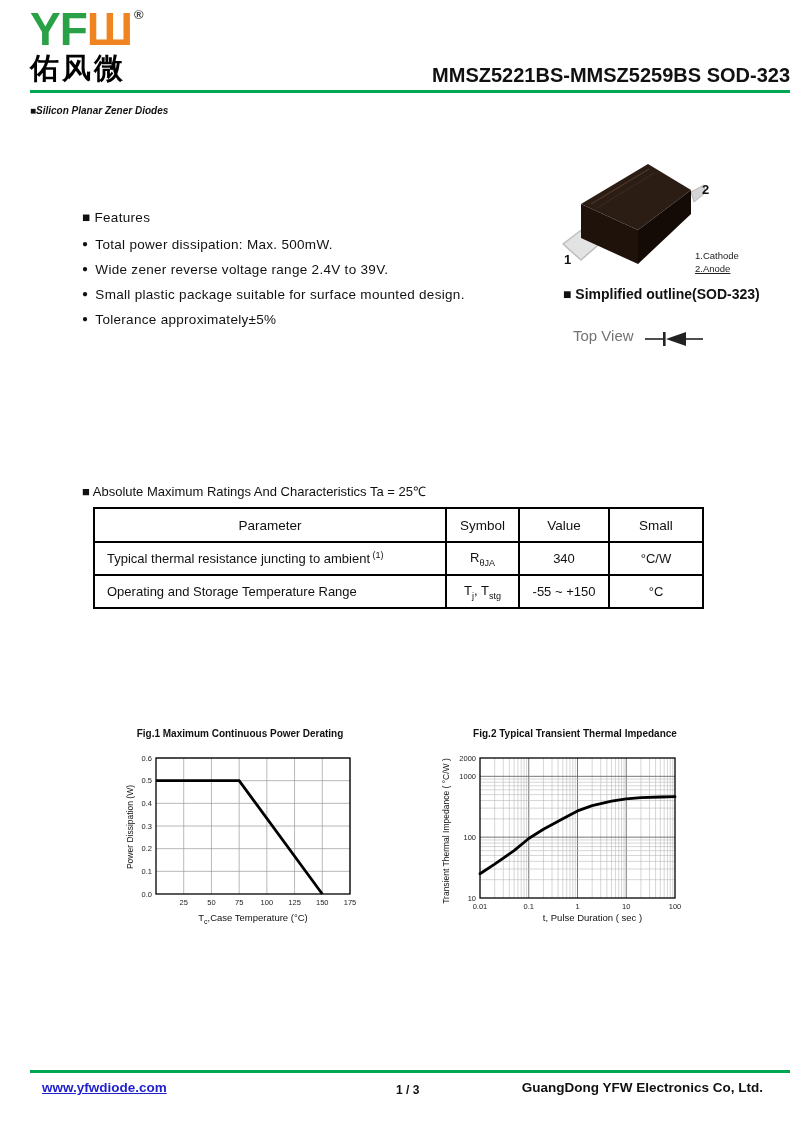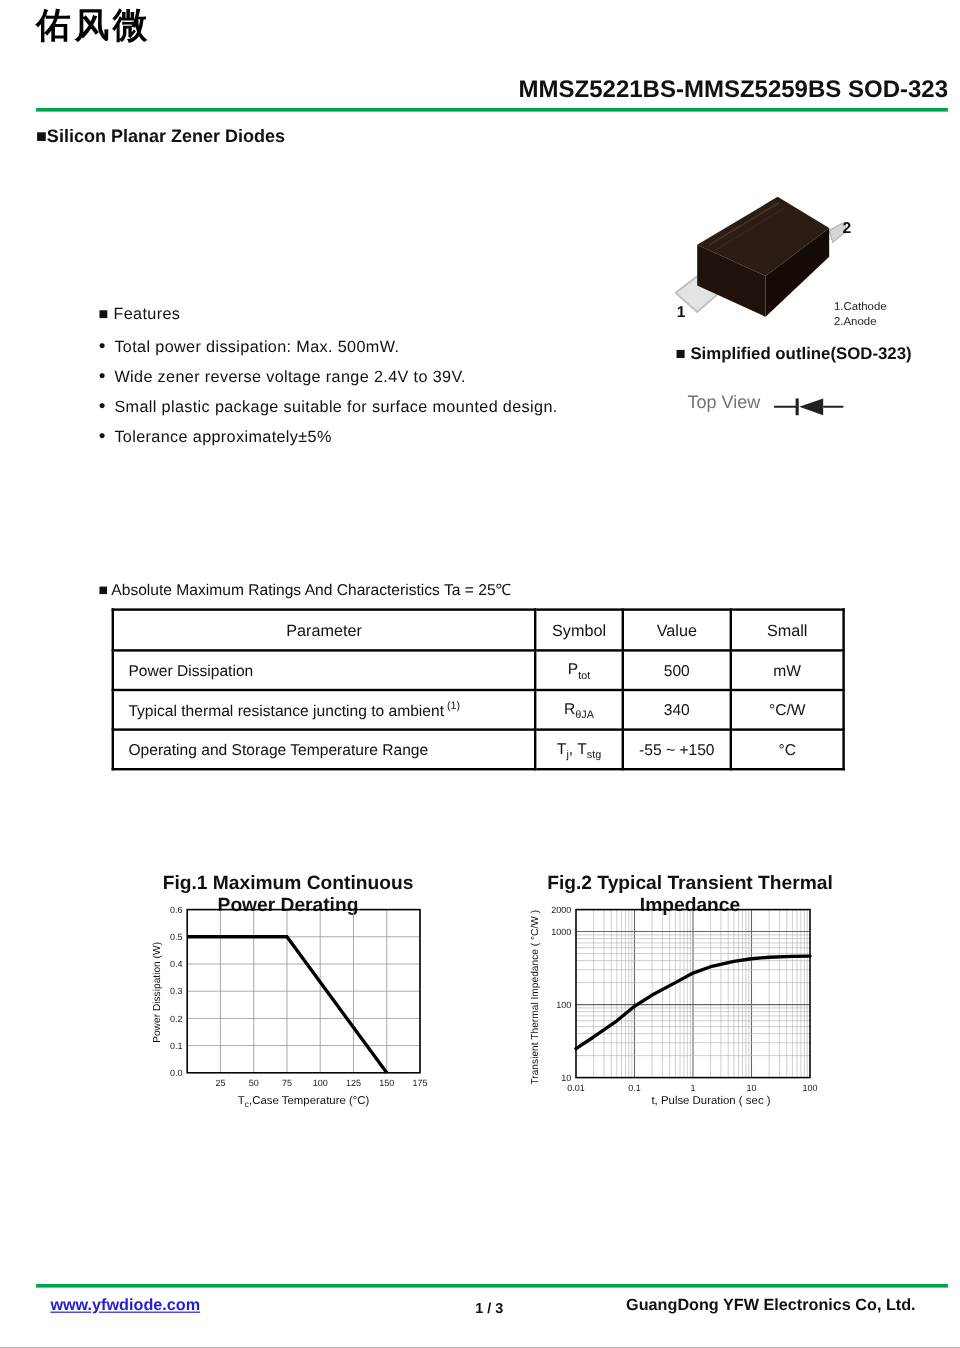--- a/index.html
+++ b/index.html
@@ -9,53 +9,53 @@
 
   
   .logo{left:30px;top:6px;line-height:1;}
   .logo-en{font-weight:bold;font-size:46px;letter-spacing:-1px;}
   .logo-yf{color:#2aa146;}
   .logo-w{color:#f08421;}
   .logo-reg{font-size:13px;color:#444;font-weight:bold;vertical-align:26px;margin-left:2px;}
   .logo-cn{font-weight:bold;font-size:29px;letter-spacing:3px;margin-top:2px;color:#000;}
   .doc-title{right:10px;top:64px;font-size:20px;font-weight:bold;white-space:nowrap;}
   .hr-green{left:30px;top:90px;width:760px;height:3px;background:#00a651;}
-  .subtitle{left:30px;top:105px;font-size:15px;font-weight:bold;}
+  .subtitle{left:30px;top:105px;font-size:10px;font-weight:bold;font-style:italic;}
 
   
   .features{left:82px;top:210px;font-size:13.5px;letter-spacing:.3px;}
-  .features .head{margin-bottom:12px;margin-top:44px;}
+  .features .head{margin-bottom:12px;}
   .feat{margin-top:10px;}
   .feat .dot{font-size:10px;vertical-align:2px;margin-right:7px;}
 
   
   .pkg-svg{left:553px;top:152px;}
   .pin2-label{left:702px;top:182px;font-weight:bold;font-size:13px;}
   .pin1-label{left:564px;top:252px;font-weight:bold;font-size:13px;}
   .pin-note1{left:695px;top:250px;font-size:9.5px;color:#222;}
-  .pin-note2{left:695px;top:263px;font-size:9.5px;color:#222;}
+  .pin-note2{left:695px;top:263px;font-size:9.5px;color:#222;text-decoration:underline;}
   .outline-head{left:540px;top:286px;font-size:14px;font-weight:bold;padding-left:23px;}
   .topview-label{left:573px;top:327px;font-size:15px;color:#737373;}
   .diode-svg{left:645px;top:330px;}
 
   
   .ratings-head{left:82px;top:482px;font-size:13px;}
   .ratings-table{left:93px;top:507px;border-collapse:collapse;table-layout:fixed;}
   .ratings-table th,.ratings-table td{border:2px solid #000;font-weight:normal;}
   .ratings-table th{height:30px;font-size:13.5px;}
   .ratings-table td{height:29px;font-size:13px;}
   .col-p{width:352px;} .col-s{width:73px;} .col-v{width:90px;} .col-u{width:94px;}
   .p-cell{text-align:left;padding-left:12px;}
   .c-cell{text-align:center;}
   .ratings-table sub{font-size:9px;}
   .ratings-table sup{font-size:9px;}
   .footnote{left:92px;top:638px;font-size:9.5px;color:#222;letter-spacing:.2px;}
 
   
-  .fig-title{font-size:16px;font-weight:bold;text-align:center;}
+  .fig-title{font-size:10px;font-weight:bold;text-align:center;}
   .fig1-title{left:110px;top:728px;width:260px;}
   .fig2-title{left:440px;top:728px;width:270px;}
   .fig1-svg{left:110px;top:748px;}
   .fig2-svg{left:435px;top:748px;}
   .axis-label{font-size:9.5px;color:#111;text-align:center;}
   .fig1-ylabel{left:55px;top:822px;width:150px;font-size:8.5px;transform:rotate(-90deg);}
   .fig1-xlabel{left:156px;top:912px;width:194px;}
   .fig1-xlabel sub{font-size:7px;}
   .fig2-ylabel{left:348px;top:826px;width:195px;font-size:8.5px;transform:rotate(-90deg);}
   .fig2-xlabel{left:495px;top:912px;width:195px;}
@@ -66,20 +66,21 @@
   .footer-link{left:42px;top:1080px;font-size:13.5px;font-weight:bold;color:#2222cc;text-decoration:underline;cursor:pointer;}
   .footer-page{left:396px;top:1083px;font-size:12px;font-weight:bold;}
   .footer-company{right:37px;top:1080px;font-size:13.5px;font-weight:bold;}
 </style>
 </head>
 <body>
 
 <div class="page">
 
   <div class="abs logo">
+    <div class="logo-en"><span class="logo-yf">YF</span><span class="logo-w">Ш</span><span class="logo-reg">®</span></div>
     <div class="logo-cn">佑风微</div>
   </div>
   <div class="abs doc-title">MMSZ5221BS-MMSZ5259BS SOD-323</div>
   <div class="abs hr-green"></div>
   <div class="abs subtitle">■Silicon Planar Zener Diodes</div>
 
   <div class="abs features">
     <div class="head">■ Features</div>
     <div>
         <div class="feat"><span class="dot">●</span><span>Total power dissipation: Max. 500mW.</span></div>
@@ -121,26 +122,20 @@
       </colgroup>
     <thead>
         <tr>
           <th>Parameter</th>
           <th>Symbol</th>
           <th>Value</th>
           <th>Small</th>
         </tr>
       </thead>
     <tbody>
-        <tr>
-          <td class="p-cell">Power Dissipation</td>
-          <td class="c-cell">P<sub>tot</sub></td>
-          <td class="c-cell">500</td>
-          <td class="c-cell">mW</td>
-        </tr>
         <tr>
           <td class="p-cell">Typical thermal resistance juncting to ambient<sup> (1)</sup></td>
           <td class="c-cell">R<sub>θJA</sub></td>
           <td class="c-cell">340</td>
           <td class="c-cell">°C/W</td>
         </tr>
         <tr>
           <td class="p-cell">Operating and Storage Temperature Range</td>
           <td class="c-cell">T<sub>j</sub>, T<sub>stg</sub></td>
           <td class="c-cell">-55 ~ +150</td>

